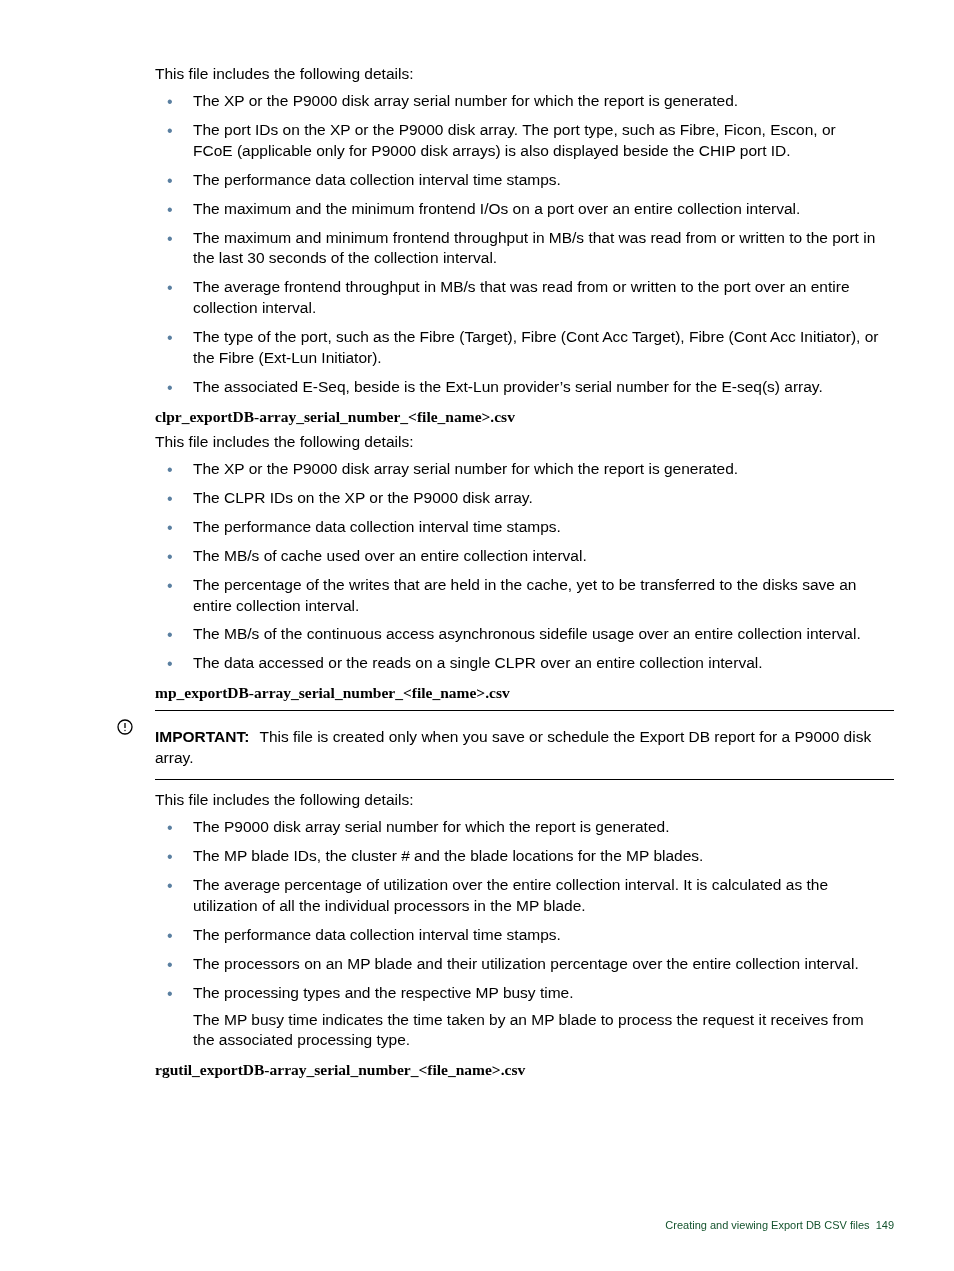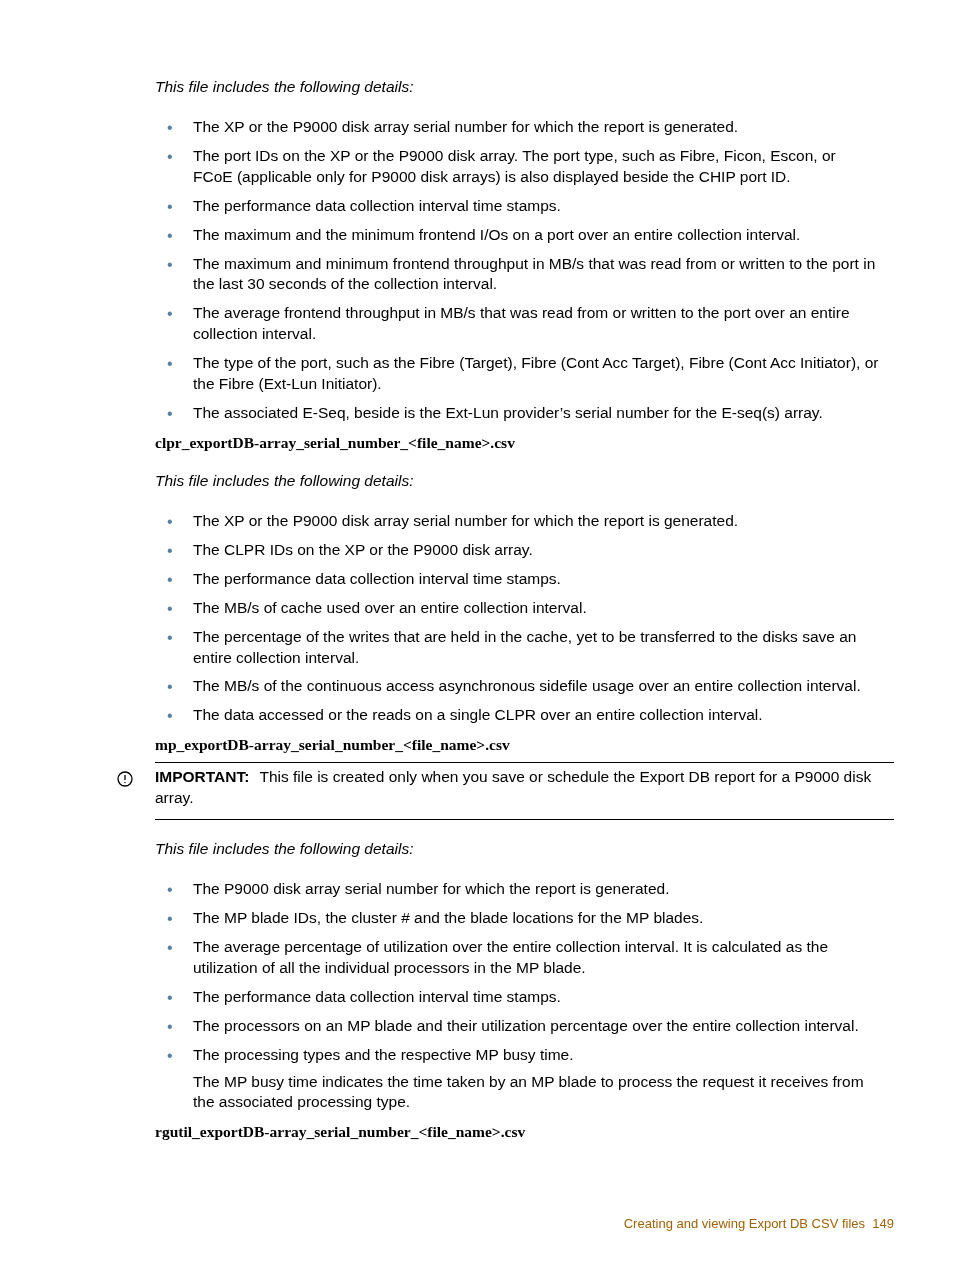--- a/index.html
+++ b/index.html
@@ -13,22 +13,21 @@
   .page {
     width: 954px;
     min-height: 1271px;
     box-sizing: border-box;
     padding: 58px 60px 40px 155px;
     position: relative;
   }
   p.body {
     font-size: 15.5px;
     line-height: 1.35;
-    margin: 19px 0;
-    font-style: italic;
+    margin: 6px 0;
   }
   ul.bullets {
     list-style: none;
     padding: 0;
     margin: 4px 15px 8px 0;
   }
   ul.bullets li {
     position: relative;
     padding-left: 38px;
     font-size: 15.5px;
@@ -50,21 +49,21 @@
   }
   .heading {
     font-size: 15.5px;
     font-weight: bold;
     margin: 10px 0 6px 0;
     font-family: Liberation Serif, serif;
   }
   .note-block {
     border-top: 1px solid #000;
     border-bottom: 1px solid #000;
-    padding: 4px 0 10px 0;
+    padding: 16px 0 10px 0;
     margin: 8px 0 10px 0;
     position: relative;
     font-size: 15.5px;
     line-height: 1.35;
   }
   .note-icon {
     position: absolute;
     left: -38px;
     top: 8px;
   }
@@ -73,22 +72,22 @@
     height: 16px;
   }
   .note-label {
     font-weight: bold;
     margin-right: 10px;
   }
   .footer {
     position: absolute;
     bottom: 40px;
     right: 60px;
-    font-size: 13px;
-    color: #a16207;
+    font-size: 11px;
+    color: #14532d;
   }
 </style>
 </head>
 <body>
 
 <div class="page">
 
   <p class="body">This file includes the following details:</p>
   <ul class="bullets">
     <li>The XP or the P9000 disk array serial number for which the report is generated.</li>

